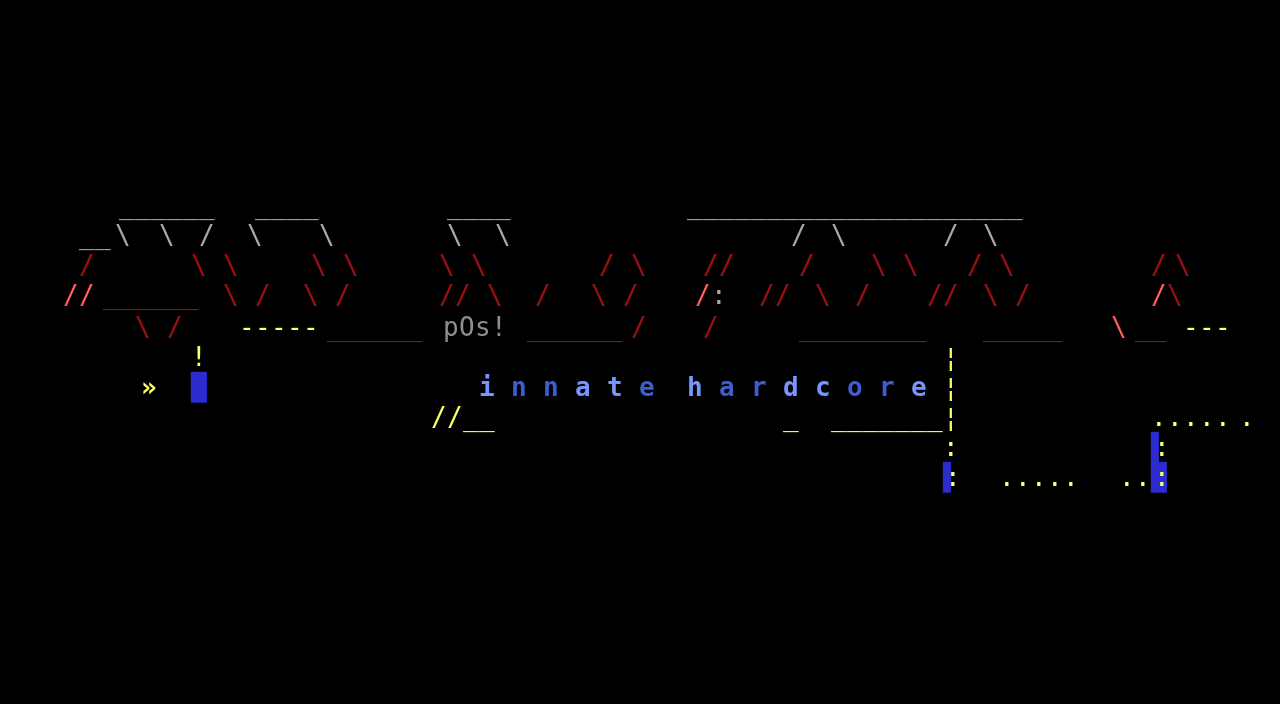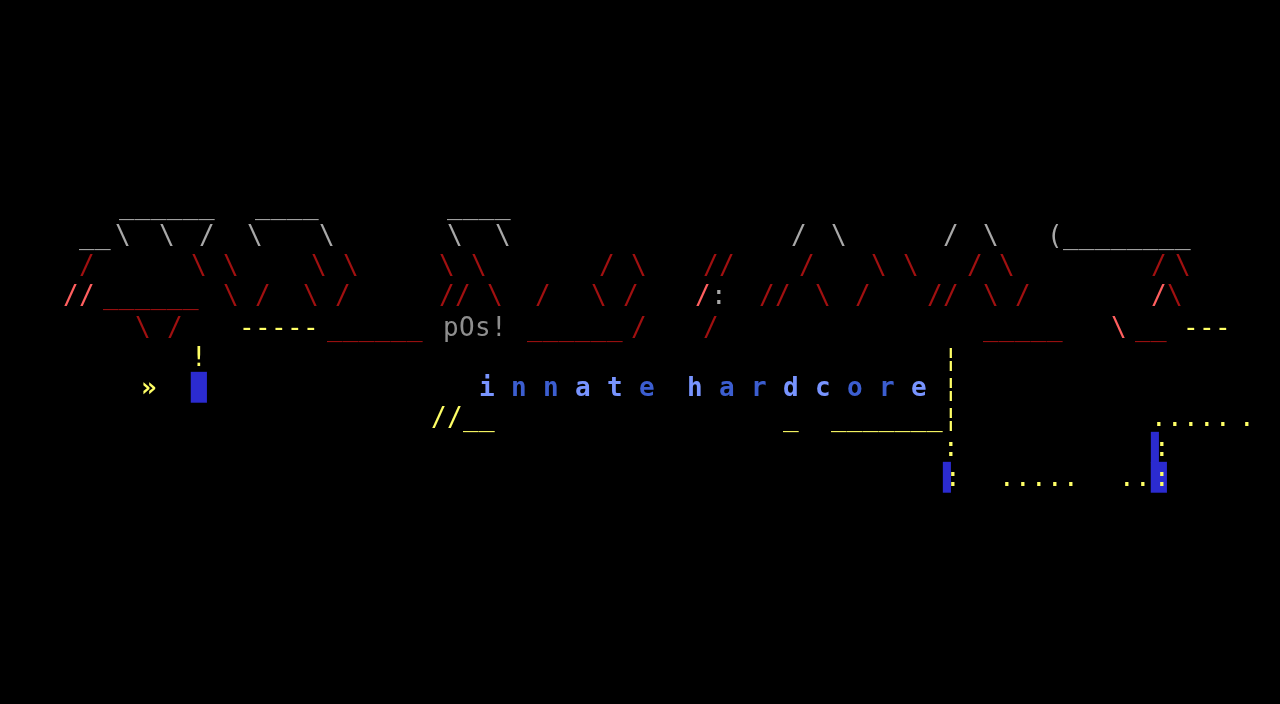--- a/index.html
+++ b/index.html
@@ -40,33 +40,33 @@
   .run.bold { font-weight: bold; }
 </style>
 </head>
 <body>
 
 <div class="screen">
   <div class="canvas">
       <span class="run" style="left: 104px; top: 190px; color: rgb(168, 168, 168);">______</span>
       <span class="run" style="left: 240px; top: 190px; color: rgb(168, 168, 168);">____</span>
       <span class="run" style="left: 432px; top: 190px; color: rgb(168, 168, 168);">____</span>
+      <span class="run" style="left: 672px; top: 190px; color: rgb(168, 168, 168);">_____________________</span>
       <span class="run" style="left: 64px; top: 220px; color: rgb(168, 168, 168);">__</span>
       <span class="run" style="left: 100px; top: 220px; color: rgb(168, 168, 168);">\</span>
       <span class="run" style="left: 144px; top: 220px; color: rgb(168, 168, 168);">\</span>
       <span class="run" style="left: 184px; top: 220px; color: rgb(168, 168, 168);">/</span>
       <span class="run" style="left: 232px; top: 220px; color: rgb(168, 168, 168);">\</span>
       <span class="run" style="left: 304px; top: 220px; color: rgb(168, 168, 168);">\</span>
       <span class="run" style="left: 432px; top: 220px; color: rgb(168, 168, 168);">\</span>
       <span class="run" style="left: 480px; top: 220px; color: rgb(168, 168, 168);">\</span>
       <span class="run" style="left: 776px; top: 220px; color: rgb(168, 168, 168);">/</span>
       <span class="run" style="left: 816px; top: 220px; color: rgb(168, 168, 168);">\</span>
       <span class="run" style="left: 928px; top: 220px; color: rgb(168, 168, 168);">/</span>
       <span class="run" style="left: 968px; top: 220px; color: rgb(168, 168, 168);">\</span>
-      <span class="run" style="left: 1032px; top: 220px; color: rgb(168, 168, 168);">(________</span>
       <span class="run" style="left: 64px; top: 250px; color: rgb(160, 16, 16);">/</span>
       <span class="run" style="left: 176px; top: 250px; color: rgb(160, 16, 16);">\</span>
       <span class="run" style="left: 208px; top: 250px; color: rgb(160, 16, 16);">\</span>
       <span class="run" style="left: 296px; top: 250px; color: rgb(160, 16, 16);">\</span>
       <span class="run" style="left: 328px; top: 250px; color: rgb(160, 16, 16);">\</span>
       <span class="run" style="left: 424px; top: 250px; color: rgb(160, 16, 16);">\</span>
       <span class="run" style="left: 456px; top: 250px; color: rgb(160, 16, 16);">\</span>
       <span class="run" style="left: 584px; top: 250px; color: rgb(160, 16, 16);">/</span>
       <span class="run" style="left: 616px; top: 250px; color: rgb(160, 16, 16);">\</span>
       <span class="run" style="left: 688px; top: 250px; color: rgb(160, 16, 16);">//</span>
@@ -99,20 +99,21 @@
       <span class="run" style="left: 1136px; top: 280px; color: rgb(255, 95, 95);">/</span>
       <span class="run" style="left: 1152px; top: 280px; color: rgb(160, 16, 16);">\</span>
       <span class="run" style="left: 120px; top: 312px; color: rgb(160, 16, 16);">\</span>
       <span class="run" style="left: 152px; top: 312px; color: rgb(160, 16, 16);">/</span>
       <span class="run" style="left: 224px; top: 312px; color: rgb(255, 255, 102);">-----</span>
       <span class="run" style="left: 312px; top: 312px; color: rgb(160, 16, 16);">______</span>
       <span class="run" style="left: 428px; top: 312px; color: rgb(142, 142, 142);">pOs!</span>
       <span class="run" style="left: 512px; top: 312px; color: rgb(160, 16, 16);">______</span>
       <span class="run" style="left: 616px; top: 312px; color: rgb(160, 16, 16);">/</span>
       <span class="run" style="left: 688px; top: 312px; color: rgb(160, 16, 16);">/</span>
+      <span class="run" style="left: 784px; top: 312px; color: rgb(160, 16, 16);">________</span>
       <span class="run" style="left: 968px; top: 312px; color: rgb(160, 16, 16);">_____</span>
       <span class="run" style="left: 1096px; top: 312px; color: rgb(255, 95, 95);">\</span>
       <span class="run" style="left: 1120px; top: 312px; color: rgb(160, 16, 16);">__</span>
       <span class="run" style="left: 1168px; top: 312px; color: rgb(255, 255, 102);">---</span>
       <span class="run" style="left: 176px; top: 342px; color: rgb(255, 255, 102);">!</span>
       <span class="run" style="left: 928px; top: 342px; color: rgb(255, 255, 102);">¦</span>
       <span class="run bold" style="left: 126px; top: 372px; color: rgb(255, 255, 102);">»</span>
       <span class="run" style="left: 176px; top: 372px; color: rgb(43, 43, 208);">█</span>
       <span class="run bold" style="left: 464px; top: 372px; color: rgb(120, 148, 255);">i</span>
       <span class="run bold" style="left: 496px; top: 372px; color: rgb(60, 94, 208);">n</span>

